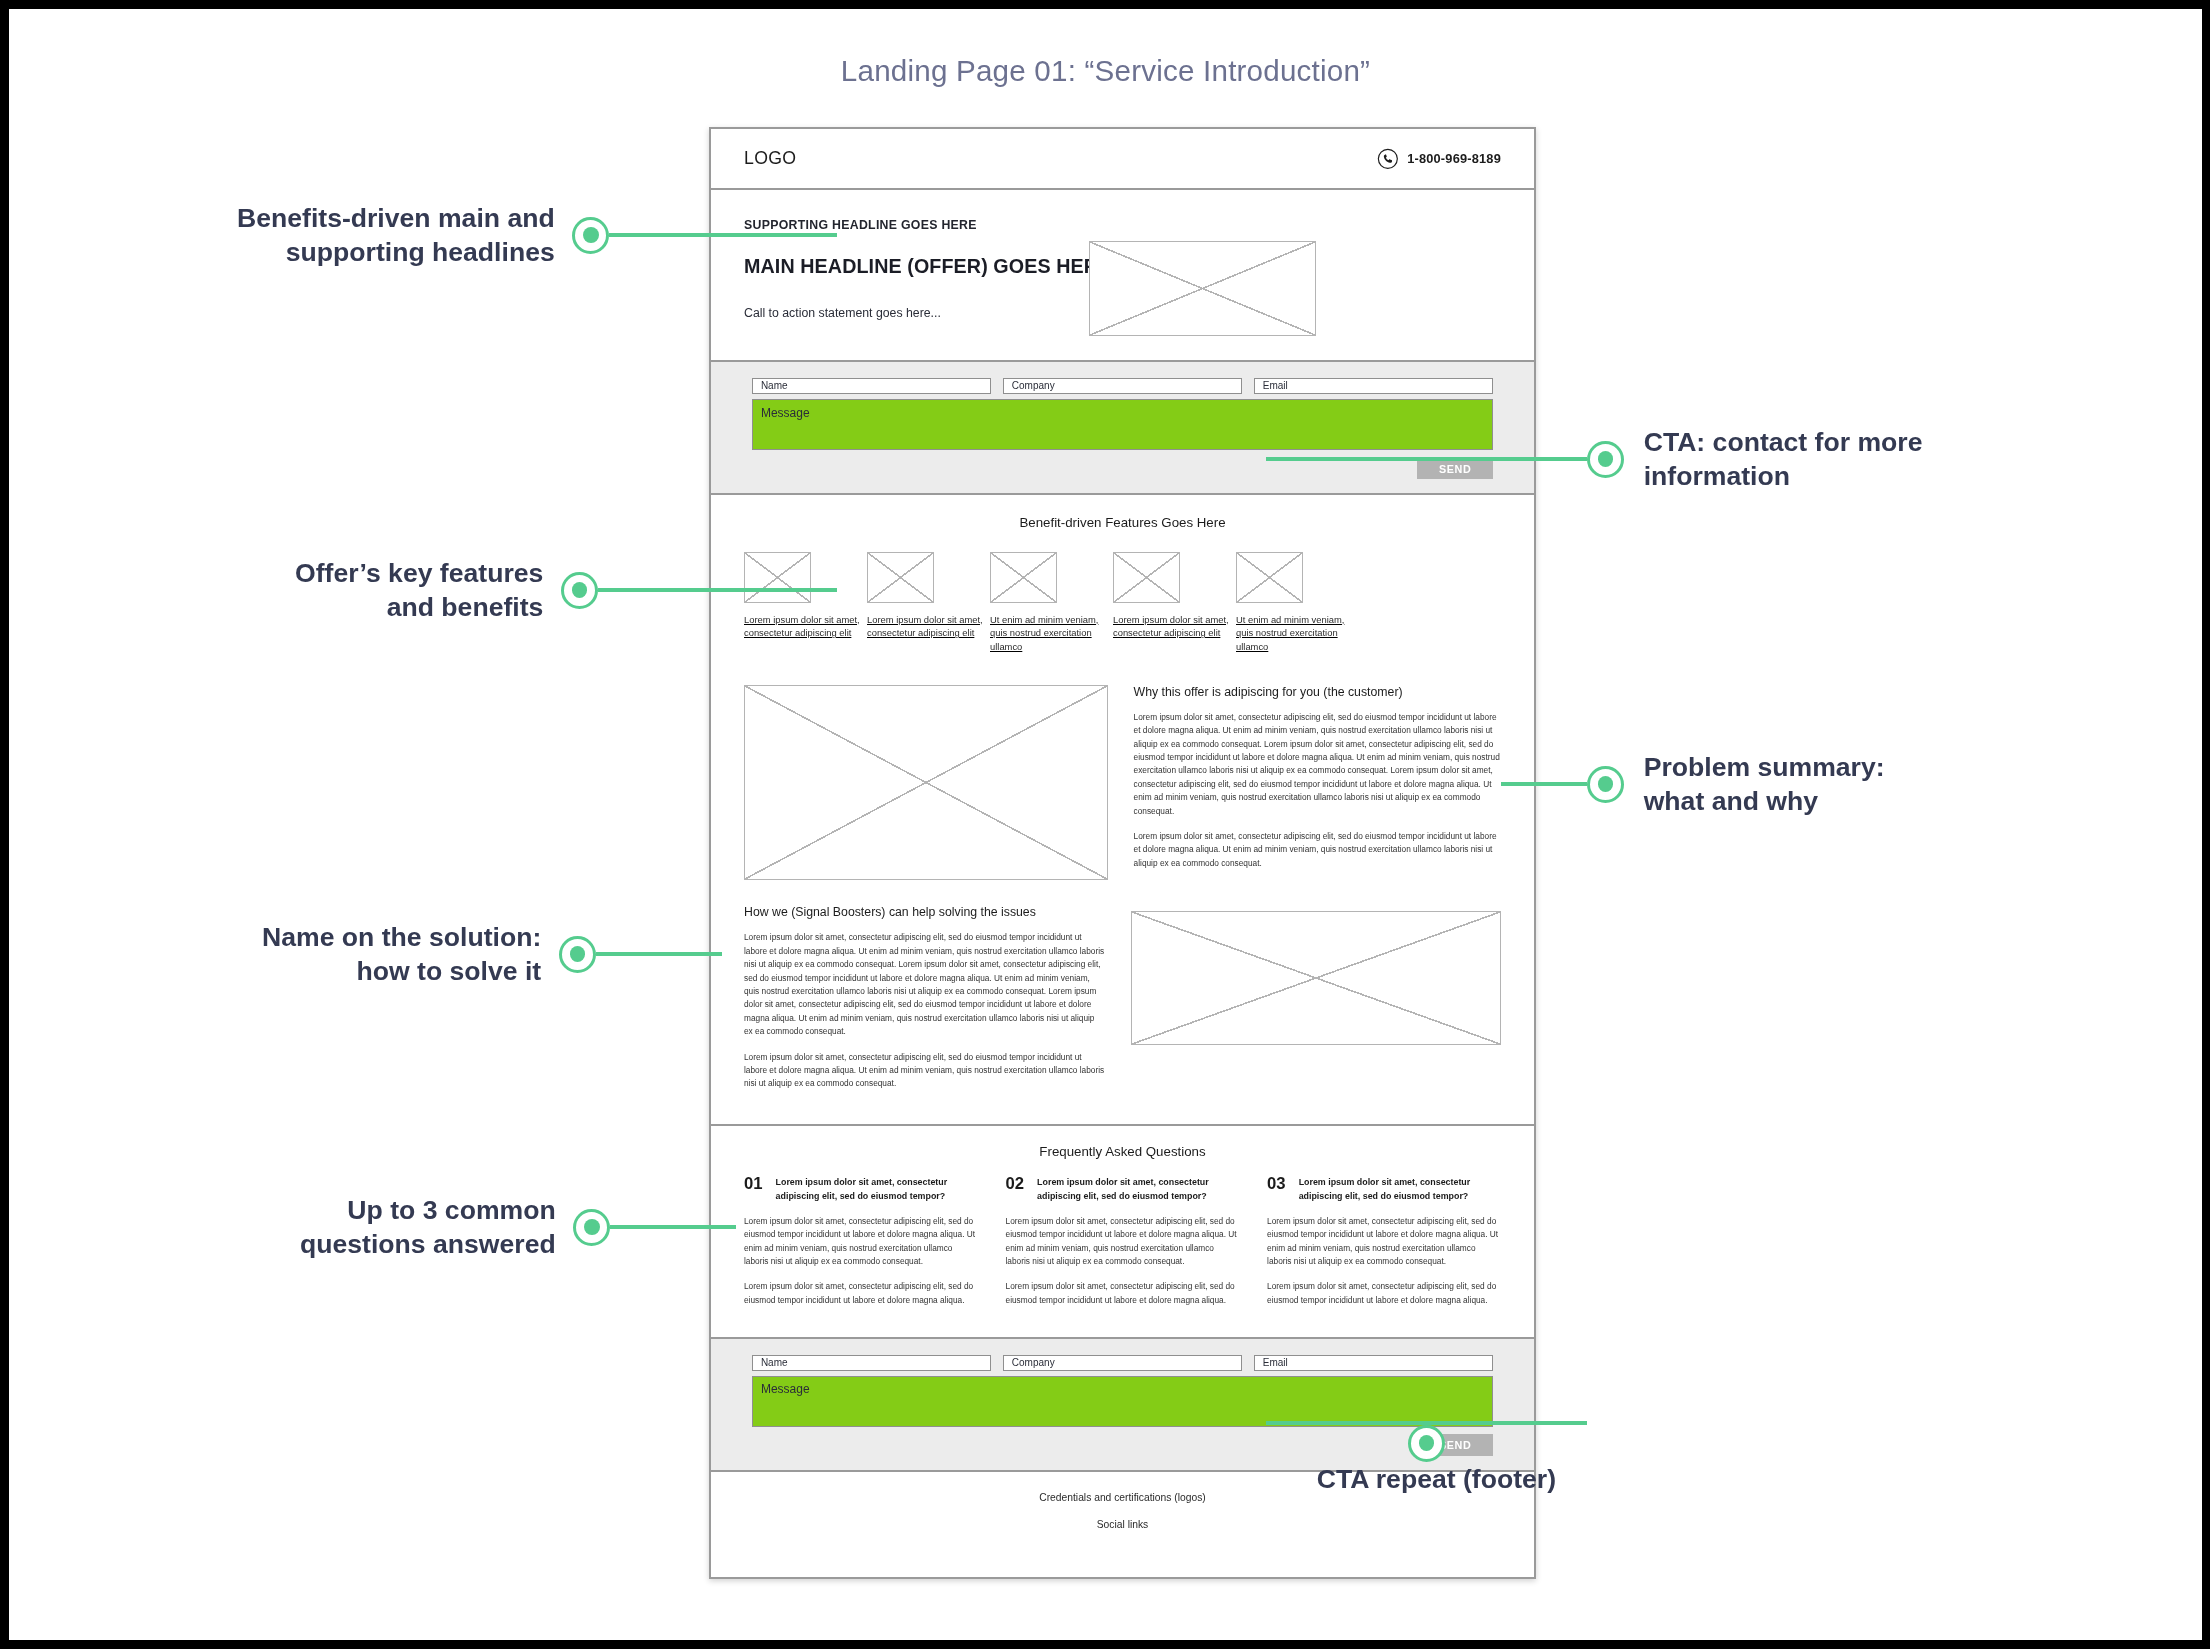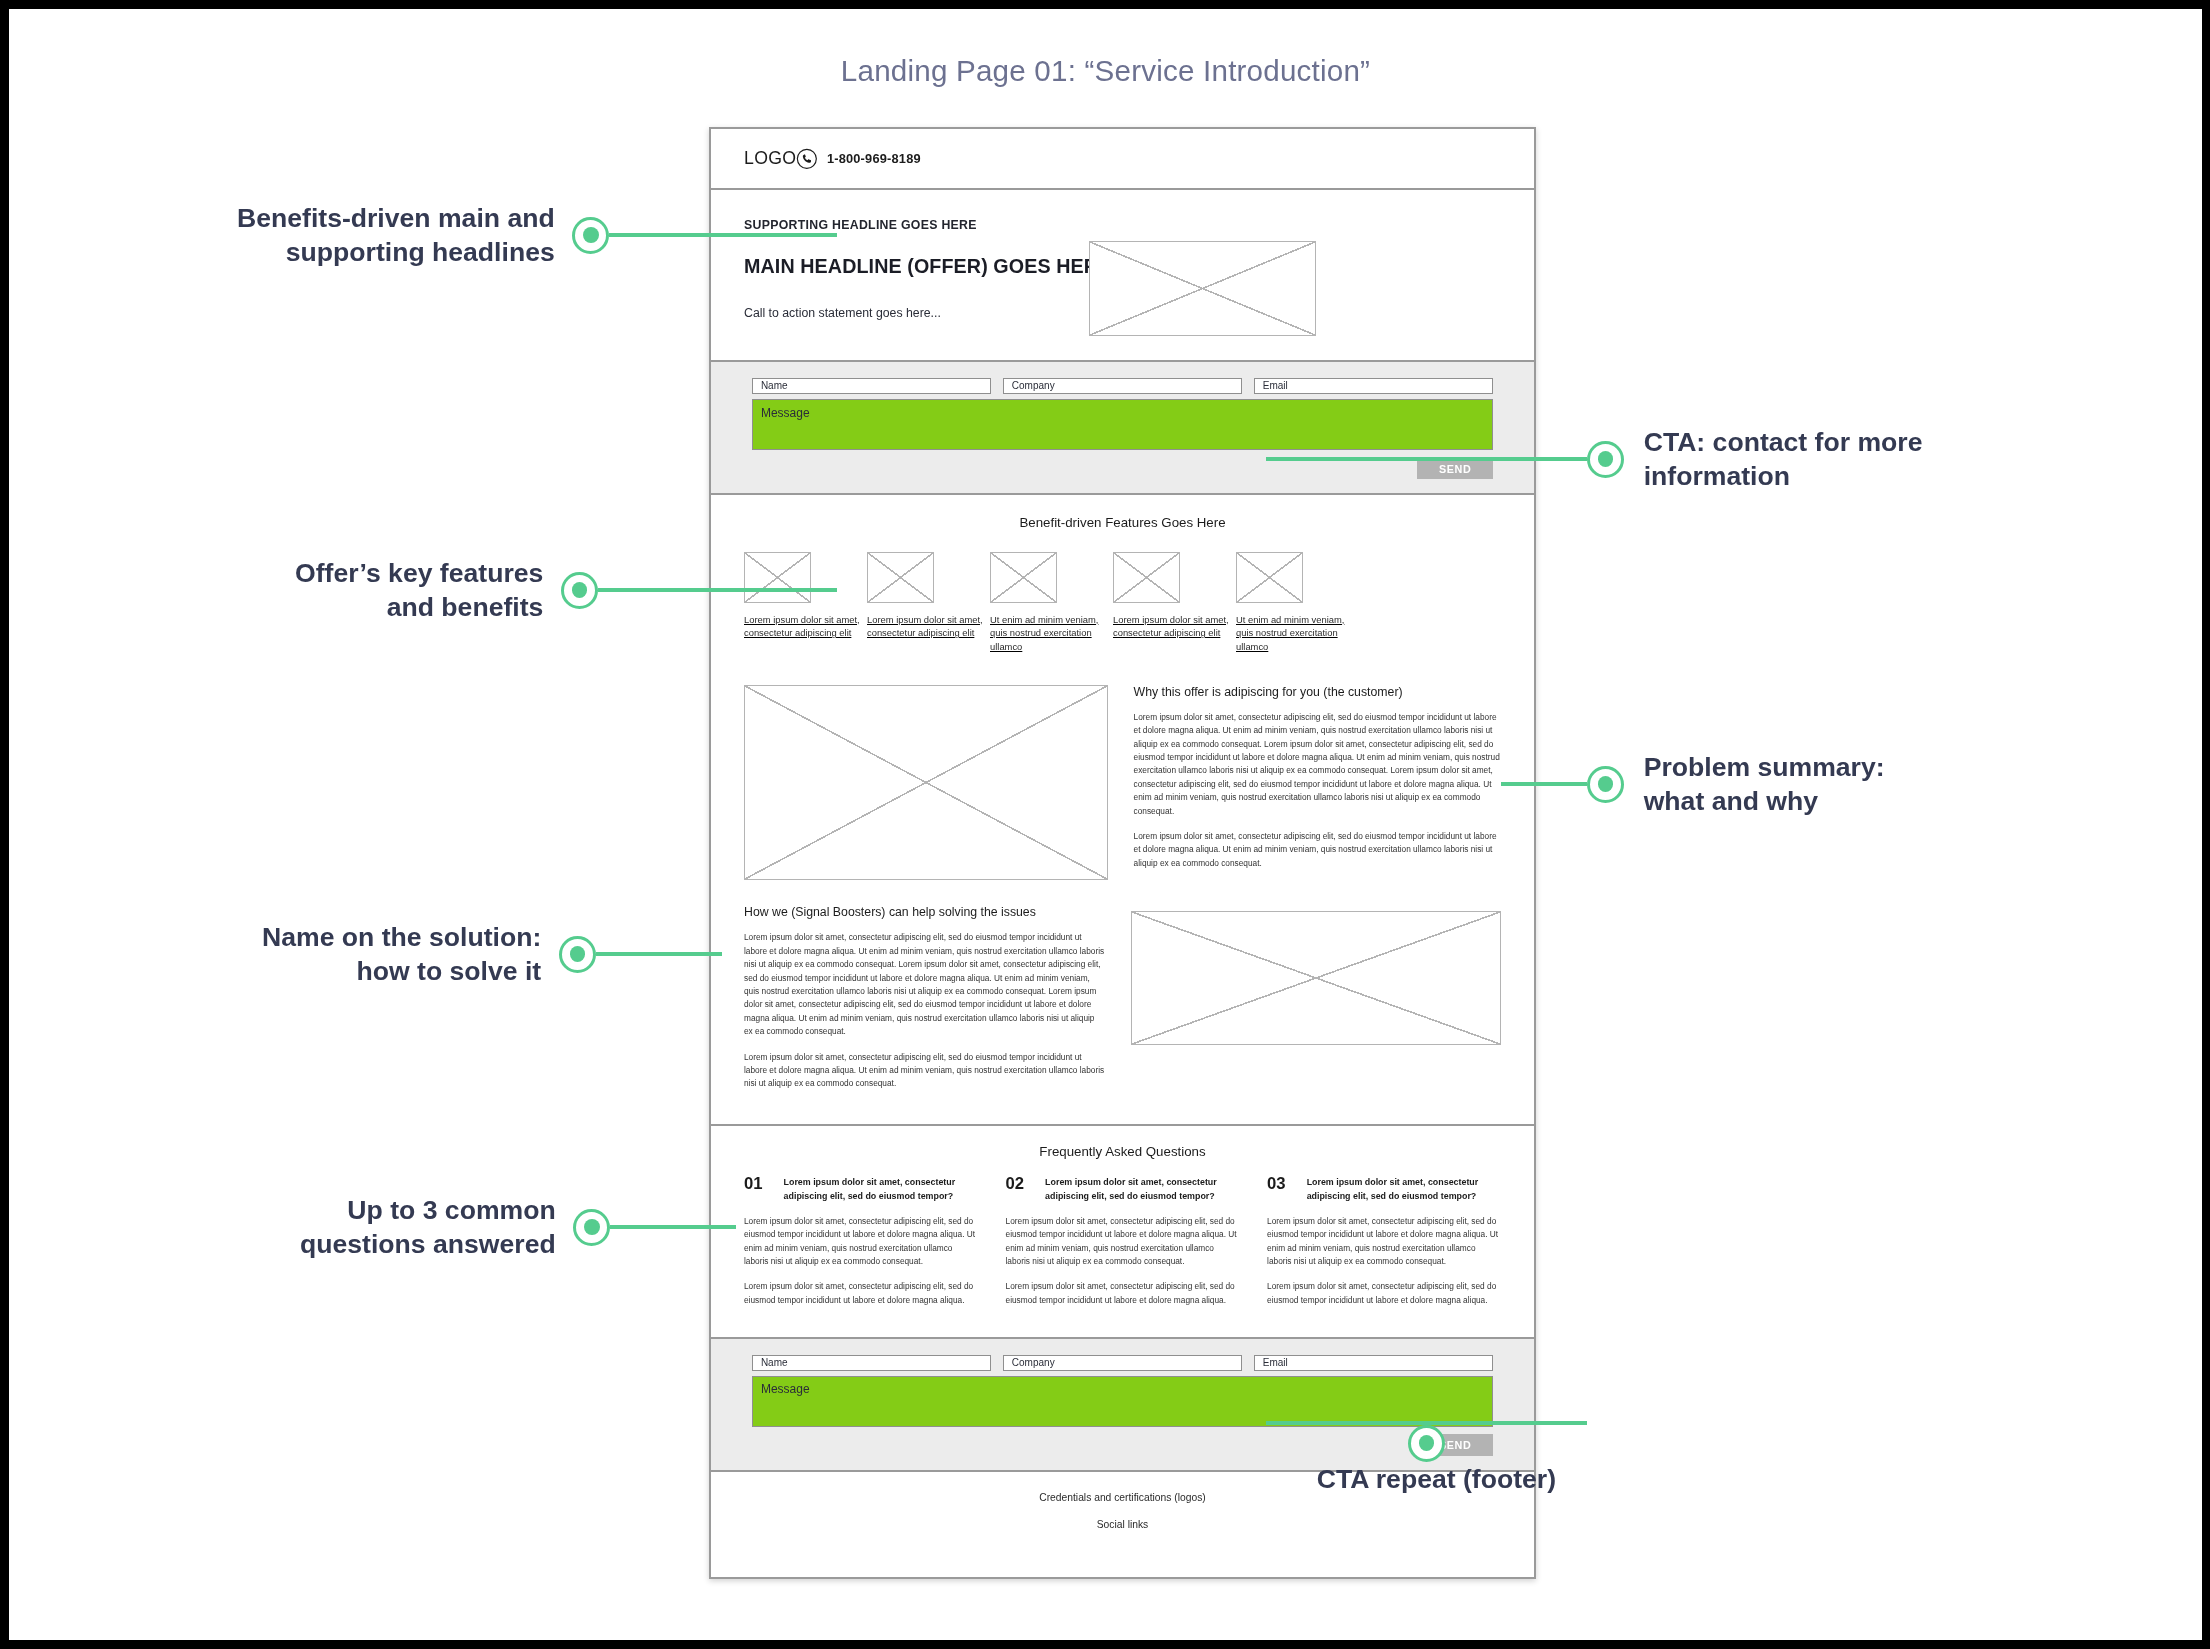--- a/index.html
+++ b/index.html
@@ -33,21 +33,21 @@
     width: 827px; height: 1452px;
     background: #ffffff;
     border: 2px solid #9a9a9a;
     box-shadow: 0 2px 5.9px rgba(0,0,0,.18);
   }
   .wrow { border-bottom: 2px solid #9a9a9a; }
 
   
   .w-header {
     height: 61px;
-    display: flex; align-items: center; 
+    display: flex; align-items: center; justify-content: space-between;
     padding: 10px 33px;
   }
   .logo-text { font-size: 17.7px; color: #1c1c1c; letter-spacing: 0.3px; }
   .phone-block { display: flex; align-items: center; gap: 8.9px; }
   .phone-num { font-size: 12.8px; font-weight: bold; color: #1c1c1c; letter-spacing: 0.2px; }
   .phone-icon { width: 21.7px; height: 21.7px; display:block; }
 
   
   .w-hero {
     height: 172px;
@@ -119,21 +119,21 @@
 
   
   .w-how { padding: 25.6px 33px 33px 33px; display: flex; gap: 25.6px; }
   .how-txt { width: 361px; }
   .how-img { flex: 1; height: 134px; margin-top: 5.9px; }
 
   
   .w-faq { background: #fff; padding: 17.7px 33px 29.6px 33px; }
   .faq-grid { display: flex; gap: 27.6px; margin-top: 17.7px; }
   .faq-col { flex: 1; }
-  .faq-head { display: flex; gap: 21px; align-items: flex-start; }
+  .faq-head { display: flex; gap: 13px; align-items: flex-start; }
   .faq-num { font-size: 16.7px; font-weight: bold; color: #1b1b1b; line-height: 1; }
   .faq-q { font-size: 8.9px; font-weight: bold; line-height: 1.5; color: #1b1b1b; }
   .faq-p { font-size: 8.3px; line-height: 1.62; color: #333; margin-top: 11.8px; }
 
   
   .w-footer { padding: 19.7px 0 23.6px 0; text-align: center; }
   .foot-line { font-size: 10.3px; color: #2b2b2b; }
   .foot-line + .foot-line { margin-top: 15.8px; }
 
   

